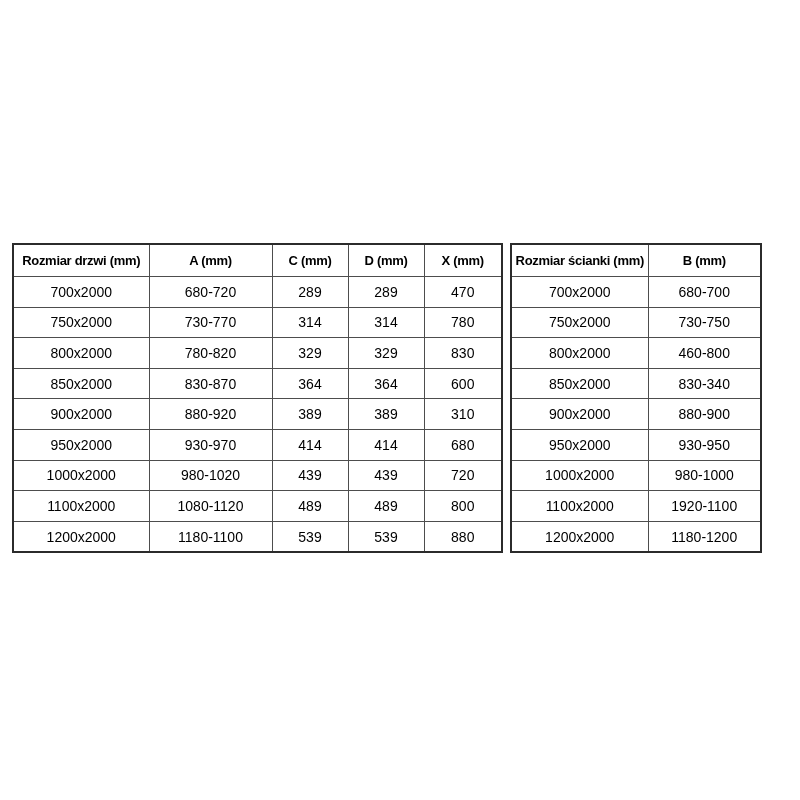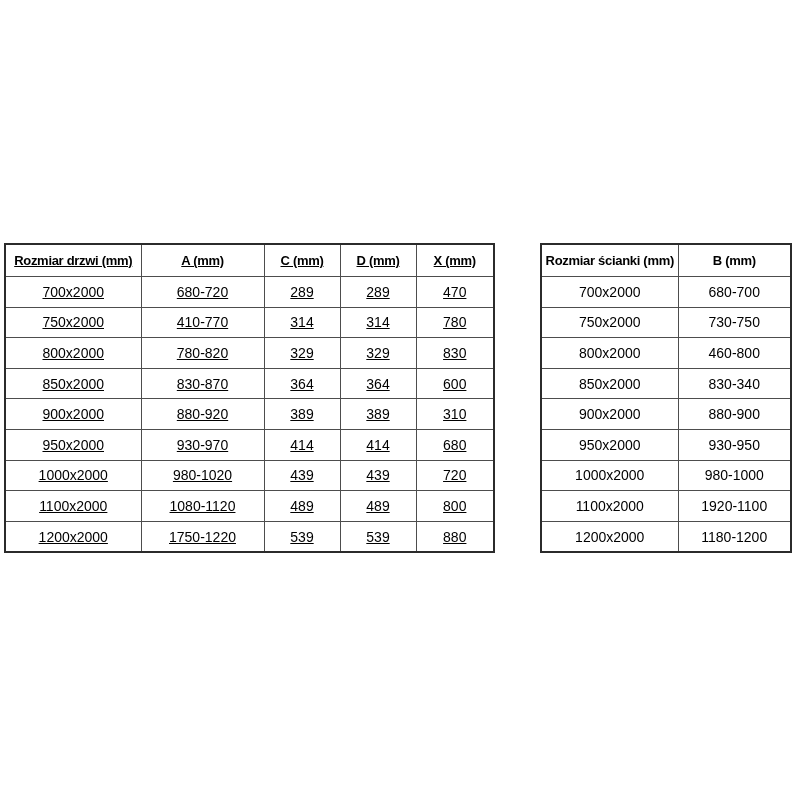--- a/index.html
+++ b/index.html
@@ -24,22 +24,22 @@
   table.spec-table {
     border-collapse: collapse;
     table-layout: fixed;
     background: #ffffff;
     position: absolute;
     top: 0;
   }
   table.spec-table {
     border: 2px solid #2b2b2b;
   }
-  #door-table { left: 4px; text-decoration: underline; }
-  #wall-table { left: 540px; }
+  #door-table { left: 12px; }
+  #wall-table { left: 510px; }
   .spec-table th,
   .spec-table td {
     border: 1px solid #4d4d4d;
     text-align: center;
     vertical-align: middle;
     padding: 0 2px;
     white-space: nowrap;
     overflow: hidden;
   }
   .spec-table th {
@@ -78,21 +78,21 @@
       <tbody>
         <tr>
           <td>700x2000</td>
           <td>680-720</td>
           <td>289</td>
           <td>289</td>
           <td>470</td>
         </tr>
         <tr>
           <td>750x2000</td>
-          <td>410-770</td>
+          <td>730-770</td>
           <td>314</td>
           <td>314</td>
           <td>780</td>
         </tr>
         <tr>
           <td>800x2000</td>
           <td>780-820</td>
           <td>329</td>
           <td>329</td>
           <td>830</td>
@@ -127,21 +127,21 @@
         </tr>
         <tr>
           <td>1100x2000</td>
           <td>1080-1120</td>
           <td>489</td>
           <td>489</td>
           <td>800</td>
         </tr>
         <tr>
           <td>1200x2000</td>
-          <td>1750-1220</td>
+          <td>1180-1100</td>
           <td>539</td>
           <td>539</td>
           <td>880</td>
         </tr>
       </tbody>
     </table>
 
   <table id="wall-table" class="spec-table">
       <colgroup>
         <col style="width: 137px;">

